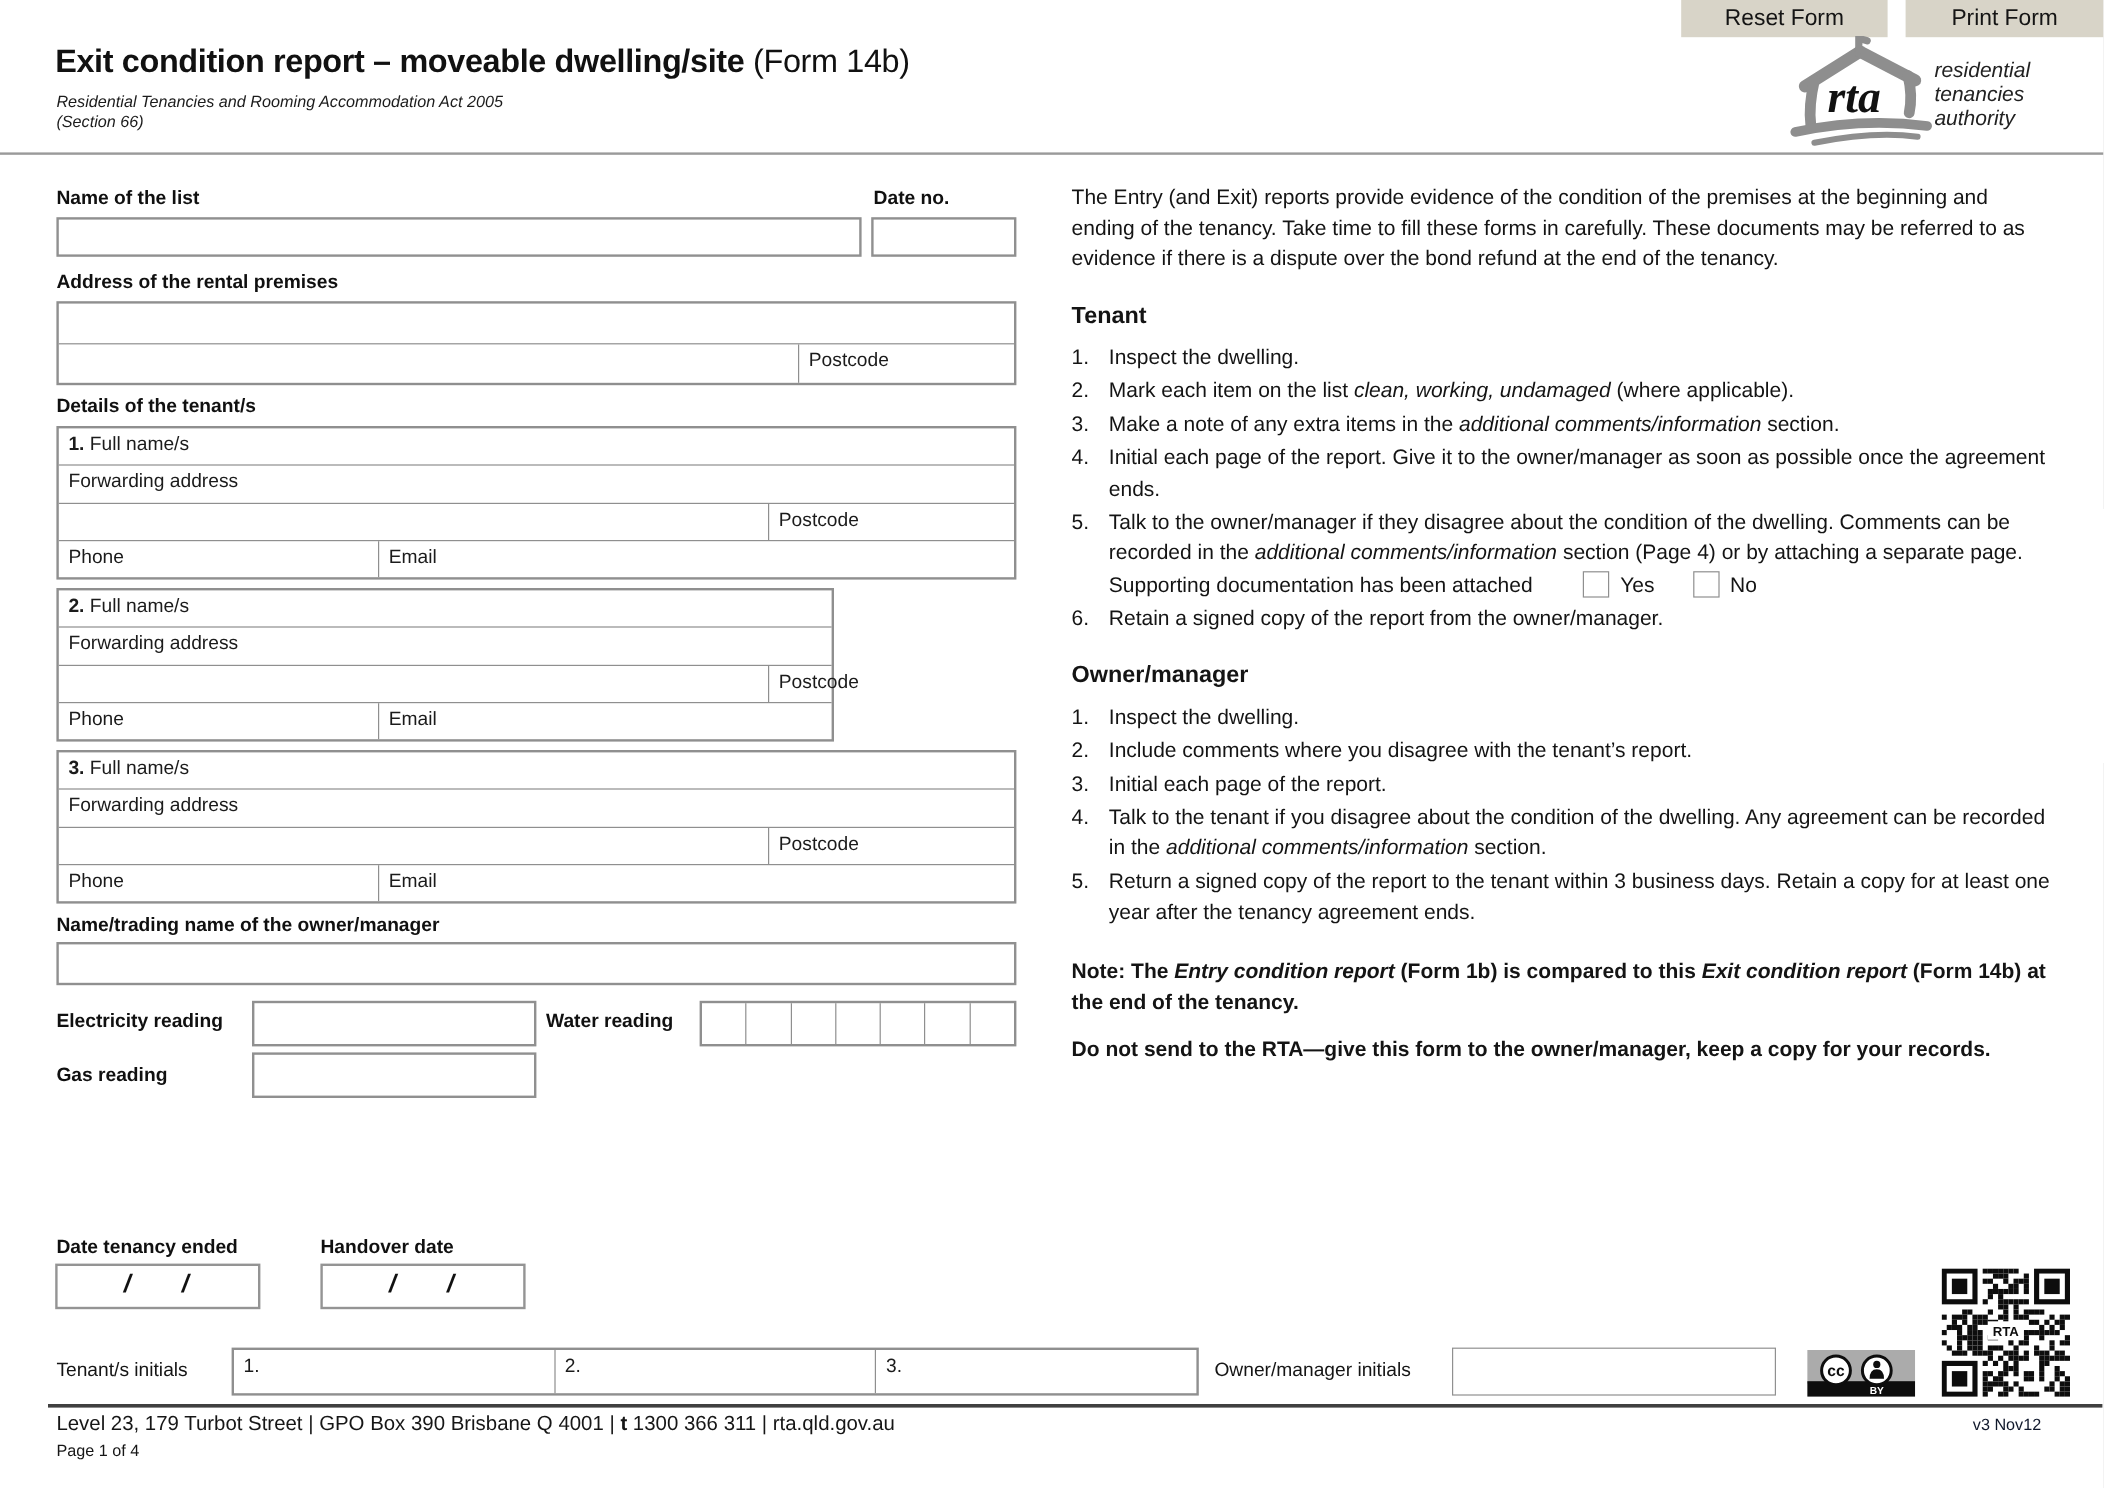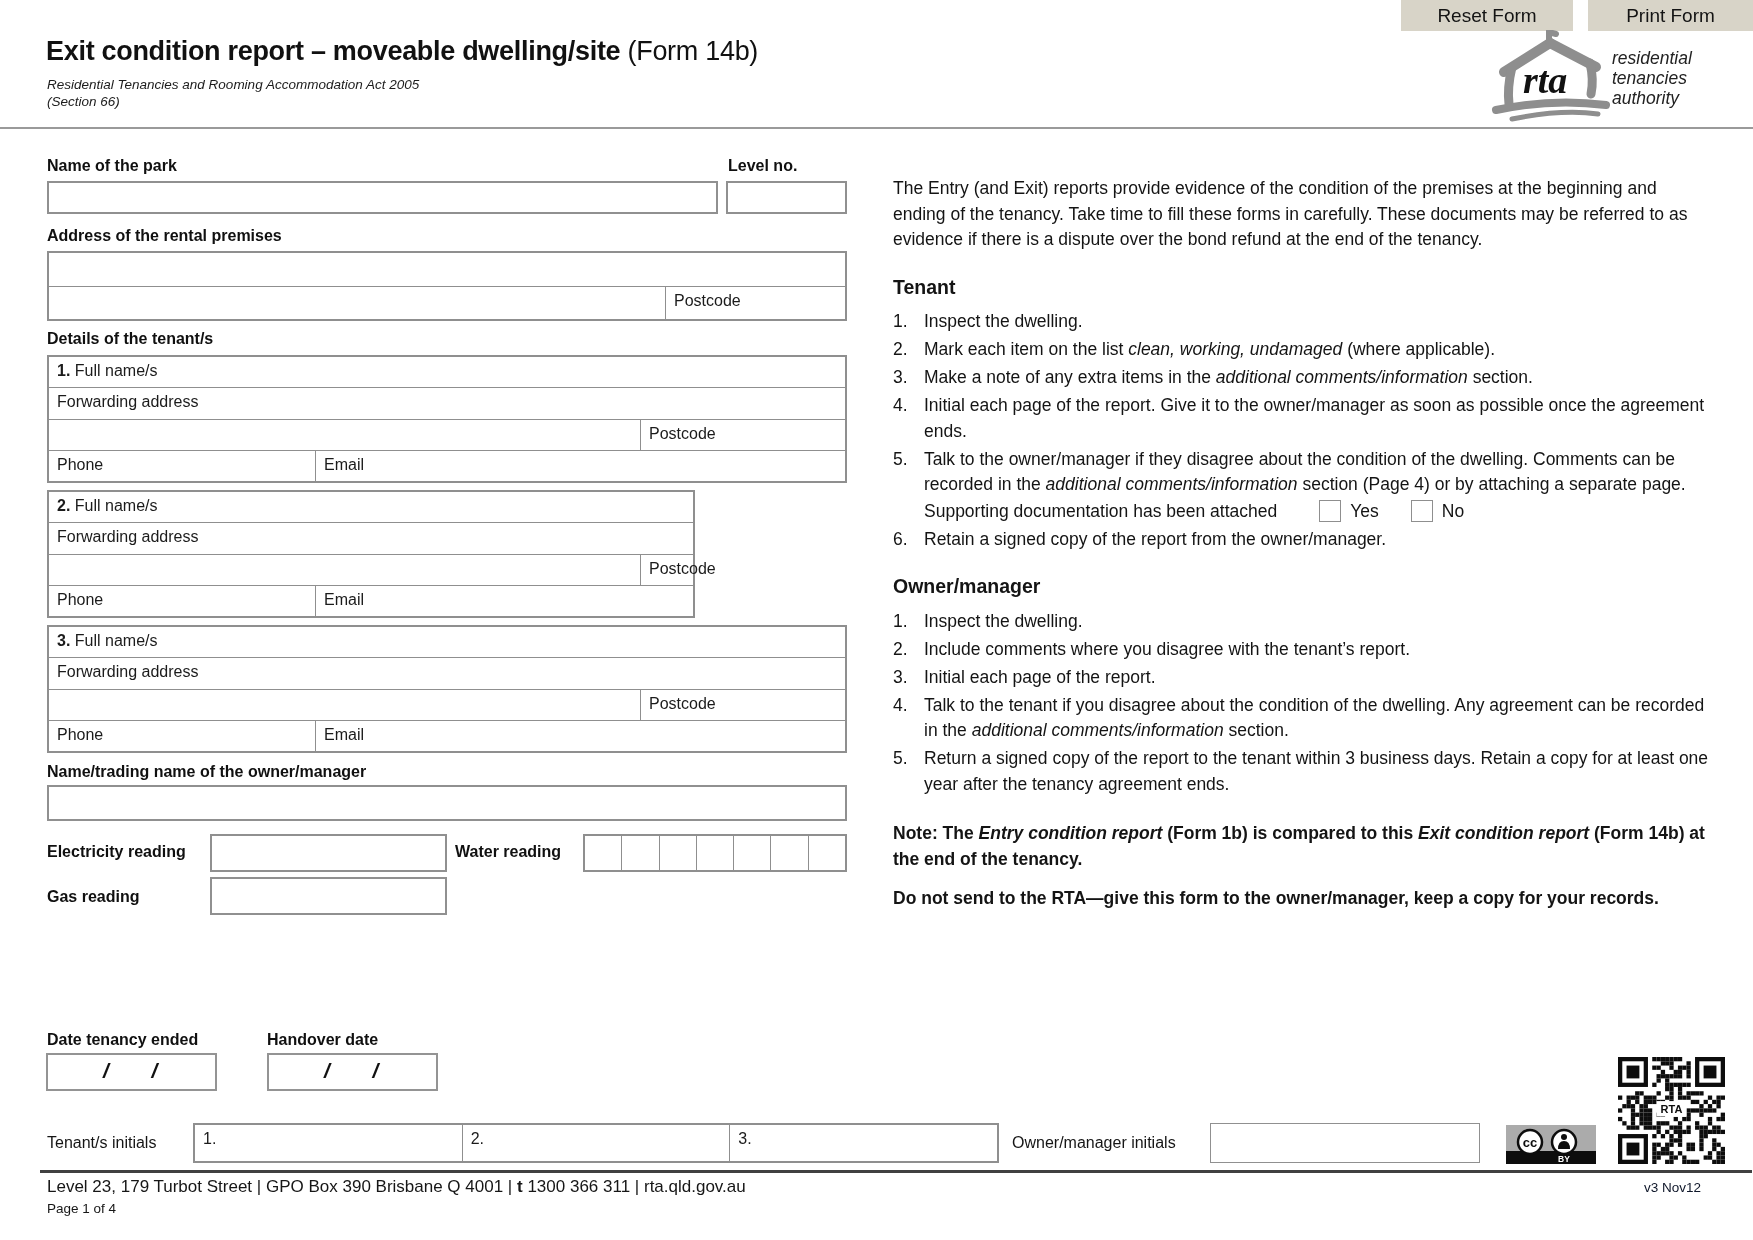--- a/index.html
+++ b/index.html
@@ -34,21 +34,21 @@
   .cell-label b { font-weight:bold; }
   .rcell { position:absolute; top:0; bottom:0; border-left:1.5px solid #8f8f8f; }
   .seg-cells { position:absolute; display:flex; background:#fff; border:2px solid #8f8f8f; }
   .seg-cells .cell { flex:1; border-left:1.5px solid #8f8f8f; }
   .seg-cells .cell:first-child { border-left:none; }
   .datebox { position:absolute; background:#fff; border:2px solid #949494; }
   .datebox .slash { position:absolute; top:4px; font-size:21px; font-weight:bold; font-style:italic; color:#111; }
   .slash1 { left:33%; } .slash2 { left:62%; }
 
   
-  .instructions { position:absolute; left:893px; top:152px; width:818px; font-size:17.5px; line-height:25.5px; color:#141414;margin-top:24px; }
+  .instructions { position:absolute; left:893px; top:152px; width:818px; font-size:17.5px; line-height:25.5px; color:#141414; }
   .instructions i { font-style:italic; }
   .sec-head { font-size:19.5px; font-weight:bold; margin:22px 0 9px 0; }
   .ilist { list-style:none; }
   .ilist li { display:grid; grid-template-columns:31px 1fr; margin-bottom:2.5px; }
   .attach-row { display:flex; align-items:center; margin-top:1px; }
   .cbox { width:22px; height:22px; border:1.5px solid #8f8f8f; background:#fff; display:inline-block; cursor:pointer; }
   .attach-row .cb1 { margin-left:42px; }
   .attach-row .cblabel { margin-left:9px; }
   .attach-row .cb2 { margin-left:32px; }
   .note-p { font-weight:bold; margin-top:24px; }
@@ -90,22 +90,22 @@
       <text x="33" y="63" font-family="Liberation Serif, serif" font-size="38" font-weight="bold" font-style="italic" fill="#111">rta</text>
     </svg>
   </div>
   <div class="tagline">
     <div>residential</div>
     <div>tenancies</div>
     <div>authority</div>
   </div>
   <div class="hdr-rule"></div>
 
-  <div class="flabel" style="left:47px; top:157px;">Name of the park</div>
-  <div class="flabel" style="left:728px; top:157px;">Level no.</div>
+  <div class="flabel" style="left:47px; top:157px;">Name of the list</div>
+  <div class="flabel" style="left:728px; top:157px;">Date no.</div>
   <div class="ibox" style="left:47px; top:181px; width:671px; height:33px;"></div>
   <div class="ibox" style="left:726px; top:181px; width:121px; height:33px;"></div>
 
   <div class="flabel" style="left:47px; top:227px;">Address of the rental premises</div>
   <div class="tbl" style="left:47px; top:251px; width:800px; height:70px;">
     <div class="trow"></div>
     <div class="trow">
       <div class="rcell" style="left:616px; right:0;">
         <span class="cell-label">Postcode</span>
       </div>

